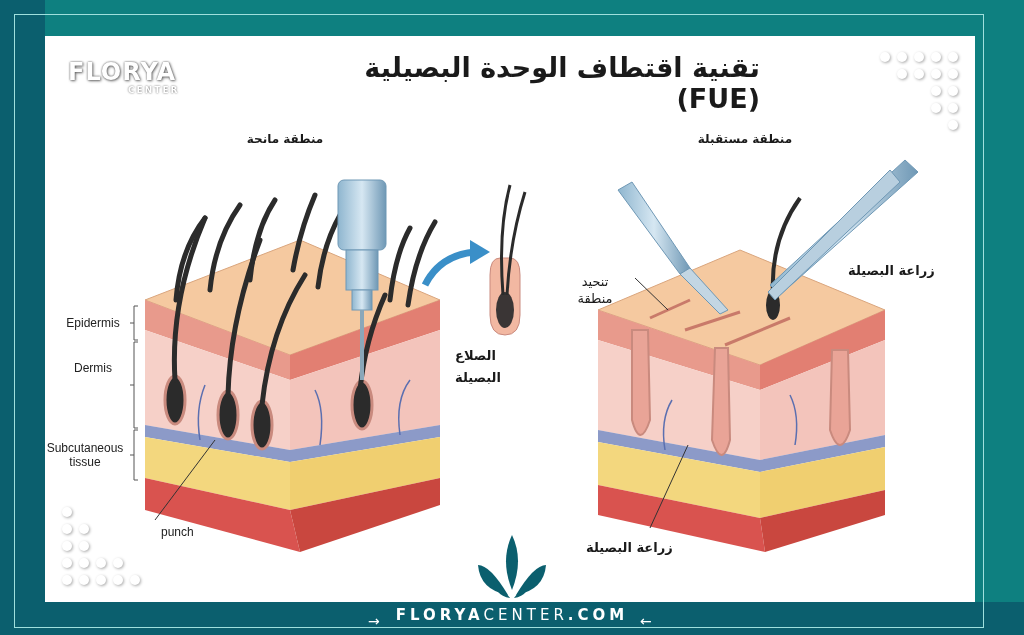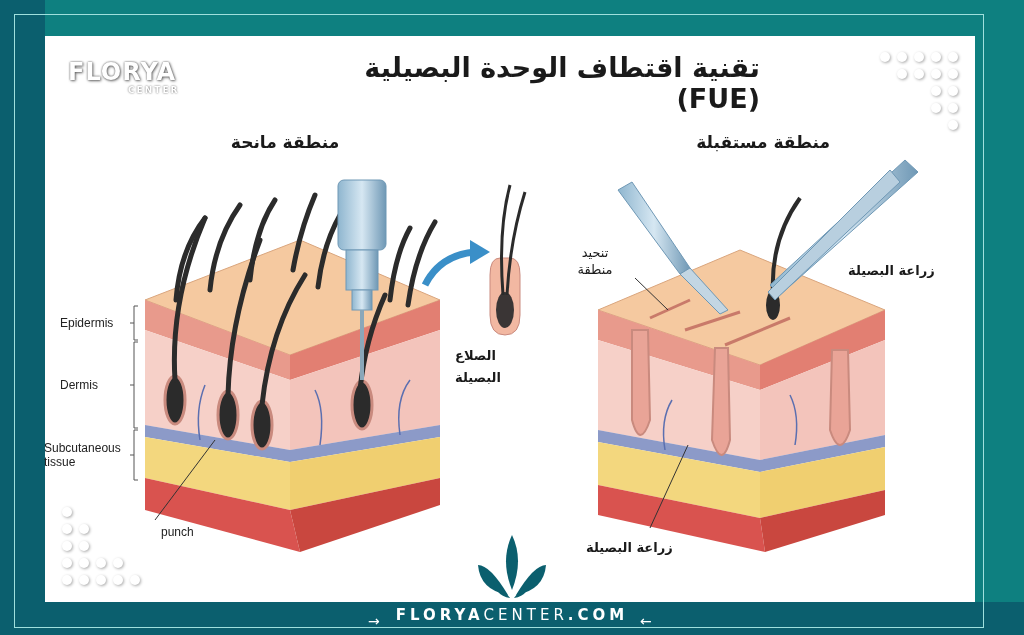--- a/index.html
+++ b/index.html
@@ -6,24 +6,24 @@
   body{width:1024px;height:635px;overflow:hidden;background:#0c7a7a;font-family:"DejaVu Sans",sans-serif;}
   .frame{position:absolute;left:0;top:0;width:1024px;height:635px;background:#0e8080;}
   .frame-left{position:absolute;left:0;top:0;width:45px;height:635px;background:#0b5f6e;}
   .frame-bottom{position:absolute;left:0;top:602px;width:1024px;height:33px;background:#0b5f6e;}
   .thin-line{position:absolute;border:1px solid #9fe0dd;}
   .panel{position:absolute;left:45px;top:36px;width:930px;height:566px;background:#ffffff;}
   .title{position:absolute;left:290px;top:52px;width:470px;text-align:right;font-size:27px;font-weight:bold;color:#1a1a1a;direction:rtl;}
   .logo{position:absolute;left:68px;top:58px;width:120px;}
   .logo-main{font-family:"DejaVu Sans",sans-serif;font-weight:bold;font-size:24px;color:#fff;letter-spacing:1px;text-shadow:0 0 2px #555,1px 1px 3px #777;}
   .logo-sub{position:absolute;left:60px;top:27px;font-size:9px;font-weight:bold;color:#fff;letter-spacing:2px;text-shadow:0 0 2px #555;}
-  .section{position:absolute;font-size:17px;font-weight:bold;color:#1a1a1a;direction:rtl;}
+  .section{position:absolute;font-size:12px;font-weight:bold;color:#1a1a1a;direction:rtl;}
   .label-ar{position:absolute;font-size:13px;font-weight:bold;color:#1a1a1a;direction:rtl;text-align:left;line-height:22px;}
-  .label-ar-sm{position:absolute;font-size:13px;color:#1a1a1a;direction:rtl;text-align:center;line-height:17px;}
-  .layer-label{position:absolute;font-family:"Liberation Sans",sans-serif;font-size:12px;color:#222;text-align:left;line-height:14px;}
+  .label-ar-sm{position:absolute;font-size:13px;color:#1a1a1a;direction:rtl;text-align:center;line-height:17px;margin-top:29px;}
+  .layer-label{position:absolute;font-family:"Liberation Sans",sans-serif;font-size:12px;color:#222;text-align:center;line-height:14px;}
   .punch{position:absolute;left:133px;top:525px;font-family:"Liberation Sans",sans-serif;font-size:12px;color:#222;padding-left:28px;}
   .dots{position:absolute;}
   .dot{position:absolute;width:10px;height:10px;border-radius:50%;background:#fff;box-shadow:1px 1px 3px #aaa;}
   .footer{position:absolute;left:0;top:606px;width:1024px;text-align:center;color:#fff;font-size:15px;letter-spacing:4px;}
   .footer b{font-weight:bold;}
   .arrow{position:absolute;top:613px;color:#fff;font-size:14px;}
   svg{position:absolute;left:0;top:0;}
 </style>
 </head>
 <body>
@@ -69,21 +69,21 @@
     <div class="dot" style="left:96px;top:558px"></div>
     <div class="dot" style="left:113px;top:558px"></div>
   <div class="dot" style="left:62px;top:575px"></div>
     <div class="dot" style="left:79px;top:575px"></div>
     <div class="dot" style="left:96px;top:575px"></div>
     <div class="dot" style="left:113px;top:575px"></div>
     <div class="dot" style="left:130px;top:575px"></div>
 </div>
 
 <div class="section" style="left:220px;top:132px;width:130px;text-align:center;">منطقة مانحة</div>
-<div class="section" style="left:660px;top:132px;width:170px;text-align:right;">منطقة مستقبلة</div>
+<div class="section" style="left:660px;top:132px;width:170px;text-align:center;">منطقة مستقبلة</div>
 
 <svg width="1024" height="635" viewBox="0 0 1024 635">
   <defs>
     <linearGradient id="metal" x1="0" x2="1">
       <stop offset="0" stop-color="#8fb6cf"></stop>
         <stop offset="0.5" stop-color="#d6e7f2"></stop>
         <stop offset="1" stop-color="#6f98b5"></stop>
     </linearGradient>
   </defs>
 
@@ -209,21 +209,21 @@
   <g fill="#0b5f6e">
     <path d="M512,535 Q500,560 512,590 Q524,560 512,535 Z"></path>
     <path d="M478,565 Q490,565 508,595 Q480,590 478,565 Z"></path>
     <path d="M546,565 Q534,565 516,595 Q544,590 546,565 Z"></path>
     <path d="M492,575 Q500,585 510,598 Q494,596 492,575 Z"></path>
     <path d="M532,575 Q524,585 514,598 Q530,596 532,575 Z"></path>
   </g>
 </svg>
 
 <div class="layer-label" style="left:60px;top:316px;width:66px;">Epidermis</div>
-<div class="layer-label" style="left:60px;top:378px;width:66px;">Dermis</div>
+<div class="layer-label" style="left:60px;top:361px;width:66px;">Dermis</div>
 <div class="layer-label" style="left:44px;top:441px;width:82px;">
   <div>Subcutaneous</div>
   <div>tissue</div>
 </div>
 <div class="punch">punch</div>
 
 <div class="label-ar" style="left:455px;top:345px;width:90px;">
   <div>الصلاع</div>
   <div>البصيلة</div>
 </div>

